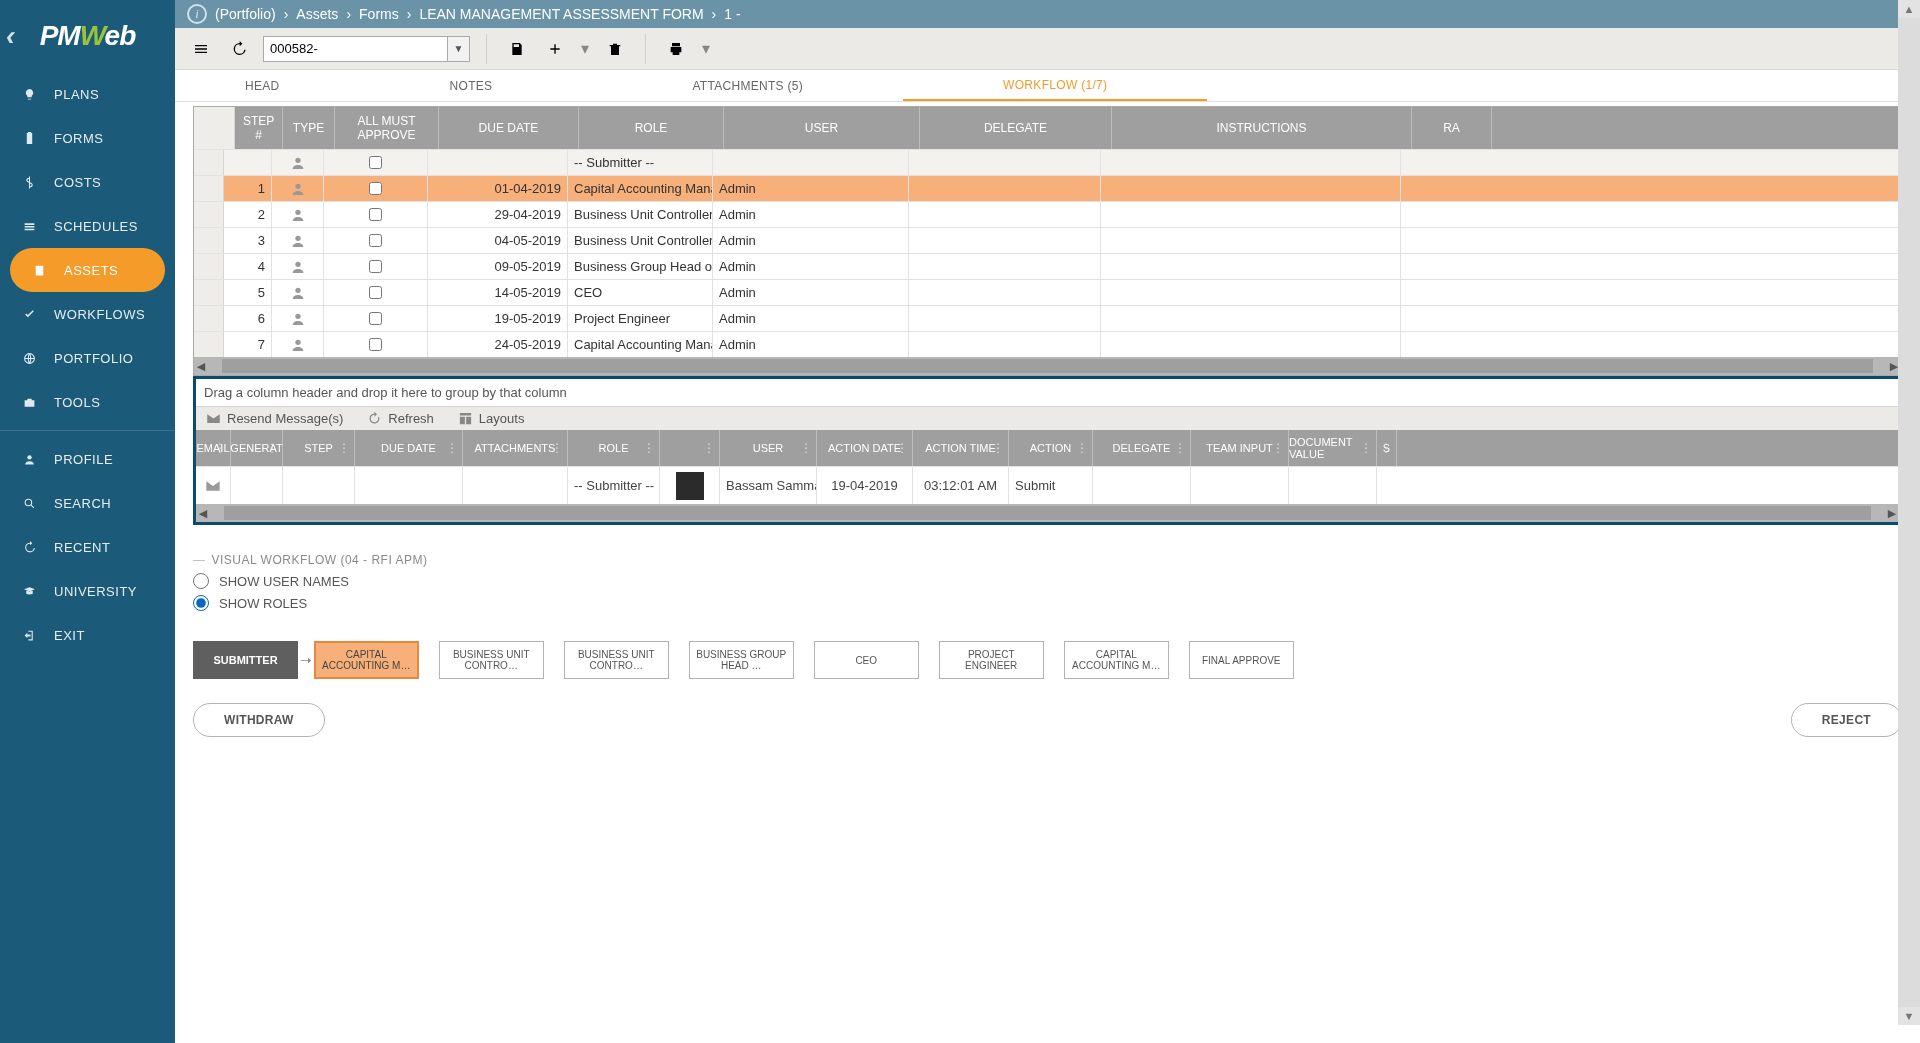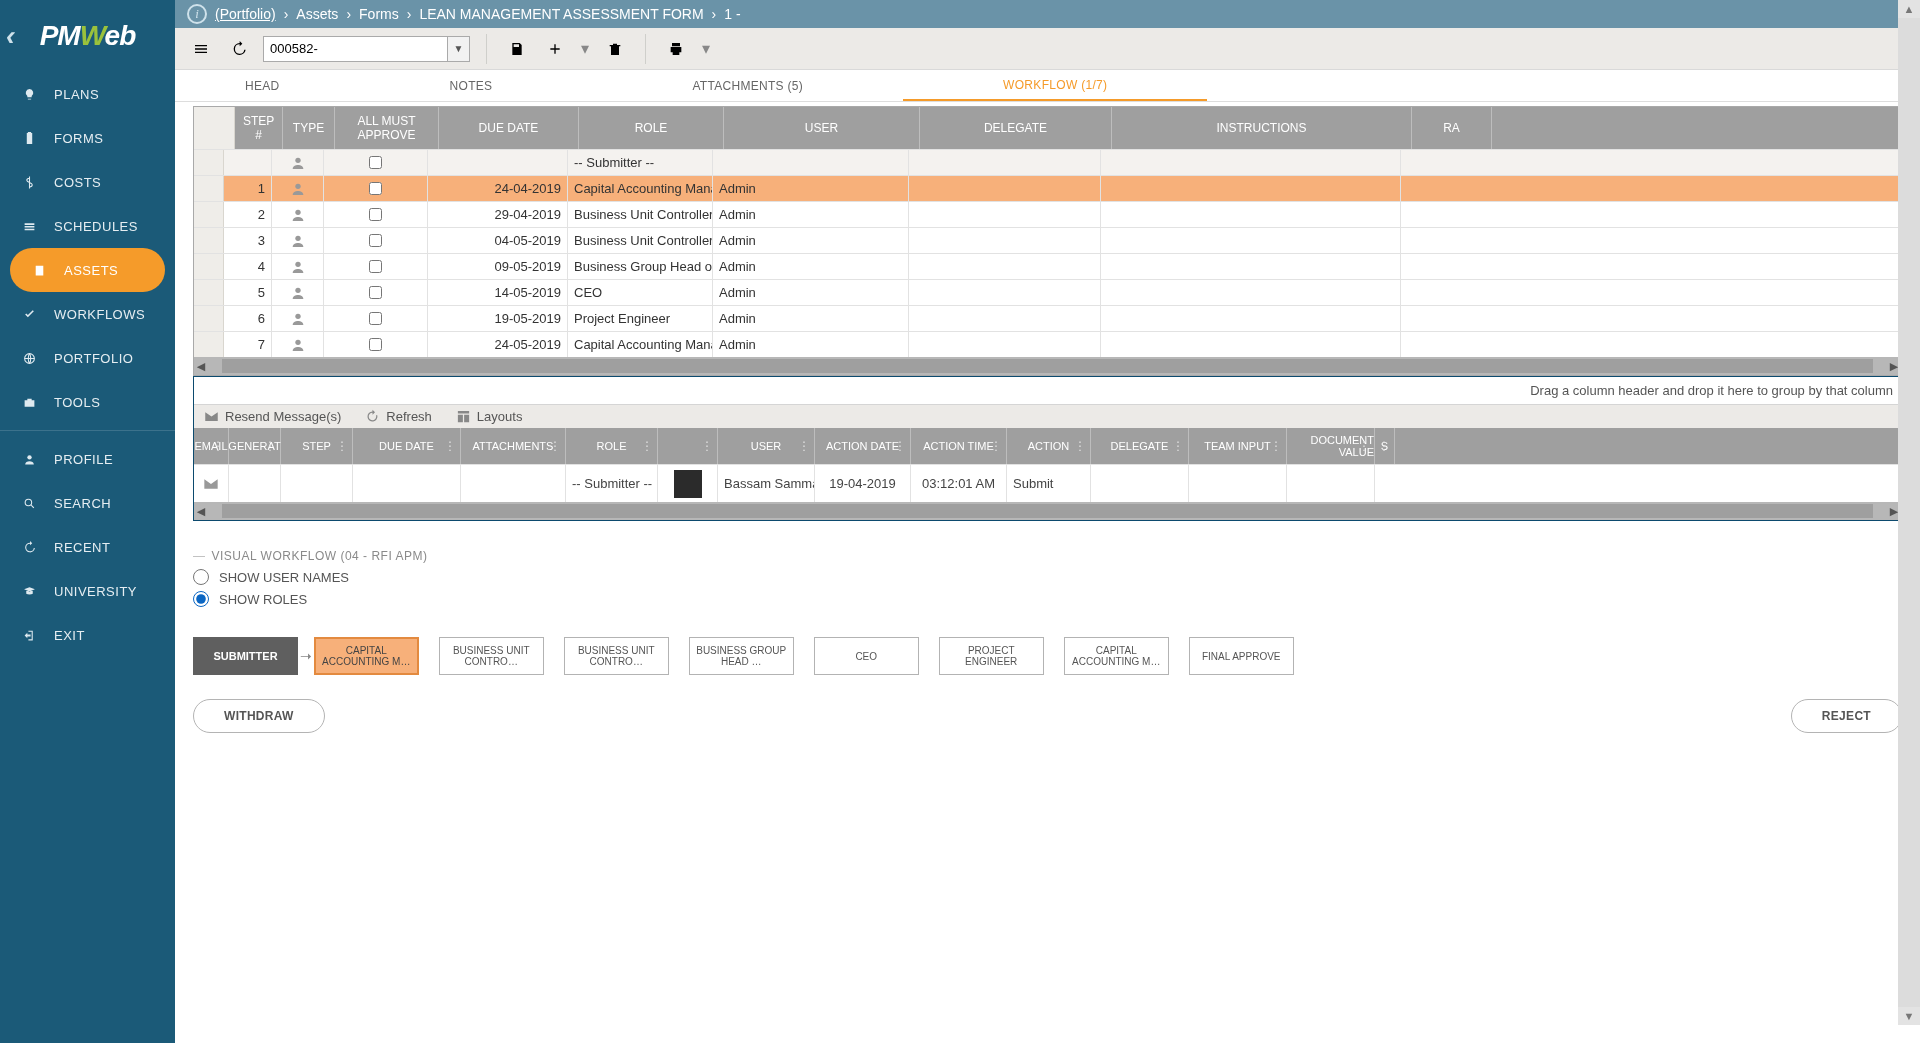--- a/index.html
+++ b/index.html
@@ -9,21 +9,21 @@
 .logo-area .brand { font-family: Arial, sans-serif; }
 .logo-area .brand .w { color: #9ac23c; }
 .logo-area::before { content: "‹"; position: absolute; left: 6px; font-size: 28px; color: #cfe2eb; }
 .nav-item { display: flex; align-items: center; height: 44px; padding: 0 20px; font-size: 13px; letter-spacing: .5px; color: #e6eef2; cursor: pointer; gap: 16px; }
 .nav-item.active { background: #f59b2a; border-radius: 22px; margin: 0 10px; }
 .nav-divider { border-top: 1px solid rgba(255,255,255,.15); margin: 6px 0; }
 .icon { width: 18px; height: 18px; display: inline-flex; align-items: center; justify-content: center; color: #dfeaf0; fill: currentColor; }
 .nav-item.active .icon, .nav-item.active span { color: #fff; }
 .main { flex: 1; display: flex; flex-direction: column; height: 1043px; }
 .breadcrumb-bar { background: #6a93a8; height: 28px; display: flex; align-items: center; gap: 8px; padding: 0 12px; color: #fff; font-size: 14px; }
-.breadcrumb-bar a { color: #fff; text-decoration: underline; cursor: pointer; }
+.breadcrumb-bar a { color: #fff; cursor: pointer; }
 .bc-info { width: 20px; height: 20px; border: 2px solid #cfe2eb; border-radius: 50%; display: flex; align-items: center; justify-content: center; font-style: italic; font-family: Georgia, serif; font-size: 13px; color: #cfe2eb; }
 .toolbar { background: #eceae7; height: 42px; display: flex; align-items: center; padding: 0 12px; gap: 10px; border-bottom: 1px solid #d9d9d9; }
 .tbtn { color: #888; width: 28px; height: 28px; display: flex; align-items: center; justify-content: center; cursor: pointer; }
 .tdiv { width: 1px; height: 30px; background: #cfcfcb; margin: 0 6px; }
 .rec-select { display: flex; align-items: center; }
 .rec-select input { width: 185px; height: 26px; border: 1px solid #aaa; font-size: 13px; padding: 0 6px; background:#fff; }
 .rec-select .dd { width: 22px; height: 26px; border: 1px solid #aaa; border-left: 0; background: #f2f2f2; display:flex; align-items:center; justify-content:center; font-size:10px; color:#555; cursor:pointer; }
 .tabs { display: flex; height: 32px; border-bottom: 1px solid #ddd; background: #fff; }
 .tab { flex: 0 0 auto; padding: 0 100px; display: flex; align-items: center; font-size: 12px; color: #666; cursor: pointer; letter-spacing: .3px; }
 .tab:first-child { padding-left: 70px; padding-right: 70px; }
@@ -38,21 +38,21 @@
 .gc { border-right: 1px solid #e2e2e2; display: flex; align-items: center; padding: 0 6px; overflow: hidden; white-space: nowrap; }
 .gc.center { justify-content: center; }
 .gc.right { justify-content: flex-end; }
 .blank-handle { width: 30px; background: #efede9; border-right: 1px solid #d9d6cf; }
 .person-icon { color: #999; }
 .hscroll { height: 18px; background: #b7b7b7; display: flex; align-items: center; }
 .hscroll .thumb { flex:1; height: 14px; background:#9f9f9f; margin:0 14px; }
 .hscroll .arr { width:14px; display:flex; justify-content:center; color:#555; font-size:11px; }
 .section-title { display:flex; align-items:center; gap:6px; color:#8a8a8a; font-size:12px; margin: 28px 0 6px 0; letter-spacing:.5px; }
 .section-title::before { content:"—"; color:#bbb; }
-.log-wrap { border: 1px solid #0c4a6e; text-align: right; }
+.log-wrap { border: 3px solid #0c4a6e; }
 .log-group { background:#fff; border-bottom:1px solid #d5d5d5; padding: 6px 8px; font-size: 13px; color:#555; }
 .log-tools { background:#eceae7; display:flex; align-items:center; gap:24px; padding: 4px 10px; font-size:13px; color:#555; }
 .log-tools .tbtn2 { display:flex; align-items:center; gap:6px; cursor:pointer; }
 .log-head { display:flex; background:#9f9f9f; color:#fff; font-size:11px; height:36px; }
 .lh { border-right:1px solid #bdbdbd; display:flex; flex-direction:column; align-items:center; justify-content:center; position:relative; }
 .lh .dots { position:absolute; right:4px; font-size:12px; color:#e0e0e0; }
 .lr { display:flex; height:38px; font-size:13px; color:#444; border-top:1px solid #e2e2e2; }
 .lc { border-right:1px solid #e2e2e2; display:flex; align-items:center; padding:0 6px; overflow:hidden; white-space:nowrap; }
 .lc.center { justify-content:center; }
 .avatar { width:28px; height:28px; background:#2b2b2b; }
@@ -292,21 +292,21 @@
             <div class="gc right" style="width:48px">1</div>
             <div class="gc center" style="width:52px">
               <svg class="person-icon" viewBox="0 0 24 24" style="width:16px;height:16px;fill:#999">
                 <circle cx="12" cy="8" r="4"></circle>
                 <path d="M4 21c0-4 4-6 8-6s8 2 8 6z"></path>
               </svg>
             </div>
             <div class="gc center" style="width:104px">
               <input type="checkbox" style="">
             </div>
-            <div class="gc right" style="width:140px">24-04-2019</div>
+            <div class="gc right" style="width:140px">01-04-2019</div>
             <div class="gc" style="width:145px">Capital Accounting Manage</div>
             <div class="gc" style="width:196px">Admin</div>
             <div class="gc" style="width:192px"></div>
             <div class="gc" style="width:300px"></div>
             <div class="gc" style="flex:1"></div>
           </div>
           <div class="gr">
             <div class="gc blank-handle" style="width:30px"></div>
             <div class="gc right" style="width:48px">2</div>
             <div class="gc center" style="width:52px">

